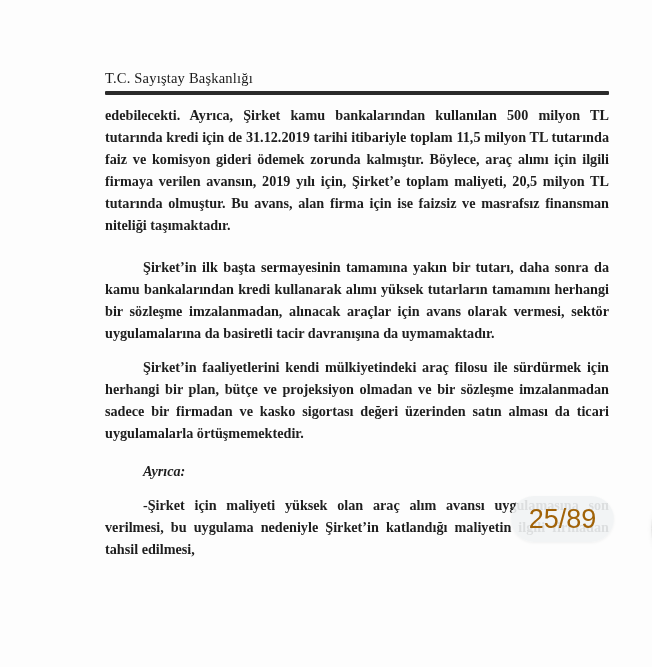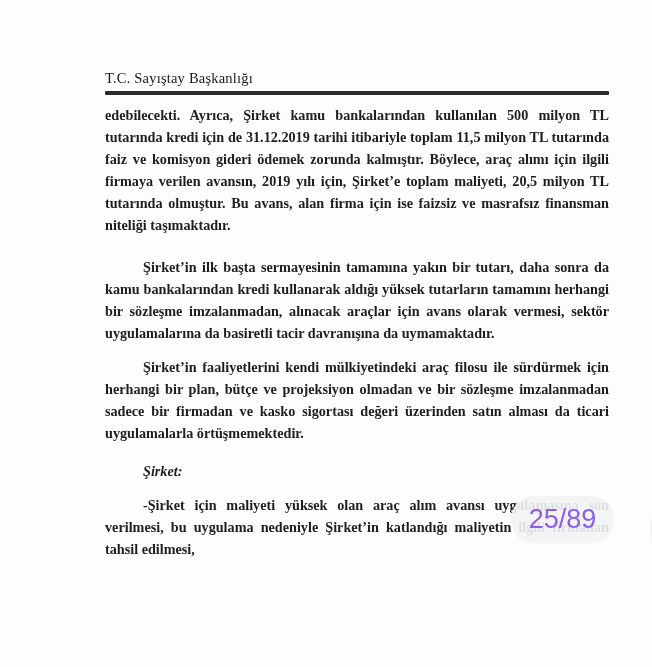--- a/index.html
+++ b/index.html
@@ -59,21 +59,21 @@
     left: 487px; top: 472px;
     width: 103px; height: 46px;
     border-radius: 23px;
     background: rgba(241, 243, 244, 0.9);
     box-shadow: 0 1px 3px rgba(0,0,0,0.05);
     display: flex;
     align-items: center;
     justify-content: center;
     font-family: "Liberation Sans", sans-serif;
     font-size: 27px;
-    color: #8b5cf6;
+    color: #a16207;
     z-index: 5;
   }
   
   .edge-fab {
     position: absolute;
     left: 627px; top: 457px;
     width: 95px; height: 95px;
     border-radius: 50%;
     background: #ffffff;
     border: 1px solid #e7e7e7;
@@ -87,26 +87,26 @@
 <div class="page">
 
   <div class="doc-header">T.C. Sayıştay Başkanlığı</div>
 
   <div class="header-rule"></div>
 
   <div class="body-text">
 
     <p class="mb20">edebilecekti. Ayrıca, Şirket kamu bankalarından kullanılan 500 milyon TL tutarında kredi için de 31.12.2019 tarihi itibariyle toplam 11,5 milyon TL tutarında faiz ve komisyon gideri ödemek zorunda kalmıştır. Böylece, araç alımı için ilgili firmaya verilen avansın, 2019 yılı için, Şirket’e toplam maliyeti, 20,5 milyon TL tutarında olmuştur. Bu avans, alan firma için ise faizsiz ve masrafsız finansman niteliği taşımaktadır.</p>
 
-    <p class="indent mb12">Şirket’in ilk başta sermayesinin tamamına yakın bir tutarı, daha sonra da kamu bankalarından kredi kullanarak aldığı yüksek tutarların tamamını herhangi bir sözleşme imzalanmadan, alınacak araçlar için avans olarak vermesi, sektör uygulamalarına da basiretli tacir davranışına da uymamaktadır.</p>
+    <p class="indent mb12">Şirket’in ilk başta sermayesinin tamamına yakın bir tutarı, daha sonra da kamu bankalarından kredi kullanarak alımı yüksek tutarların tamamını herhangi bir sözleşme imzalanmadan, alınacak araçlar için avans olarak vermesi, sektör uygulamalarına da basiretli tacir davranışına da uymamaktadır.</p>
 
     <p class="indent mb16">Şirket’in faaliyetlerini kendi mülkiyetindeki araç filosu ile sürdürmek için herhangi bir plan, bütçe ve projeksiyon olmadan ve bir sözleşme imzalanmadan sadece bir firmadan ve kasko sigortası değeri üzerinden satın alması da ticari uygulamalarla örtüşmemektedir.</p>
 
 
-    <p class="oneri-heading mb12">Şirket:</p>
+    <p class="oneri-heading mb12">Ayrıca:</p>
 
     <p class="indent mb11">-Şirket için maliyeti yüksek olan araç alım avansı uygulamasına son verilmesi, bu uygulama nedeniyle Şirket’in katlandığı maliyetin ilgili firmadan tahsil edilmesi,</p>
 
 
   </div>
 </div>
 
 <div class="page-indicator">25/89</div>
 
 <div class="edge-fab"></div>

